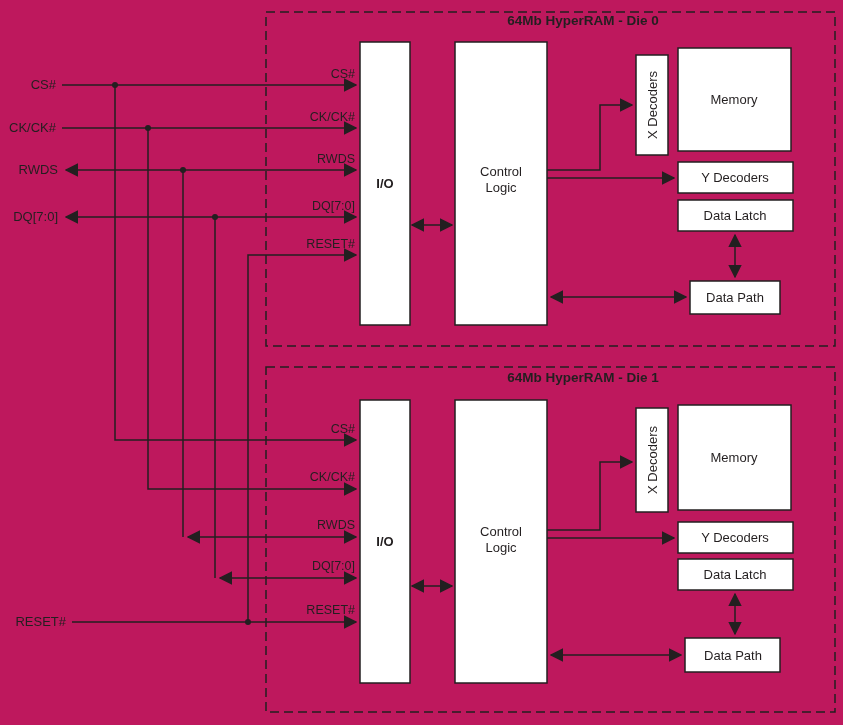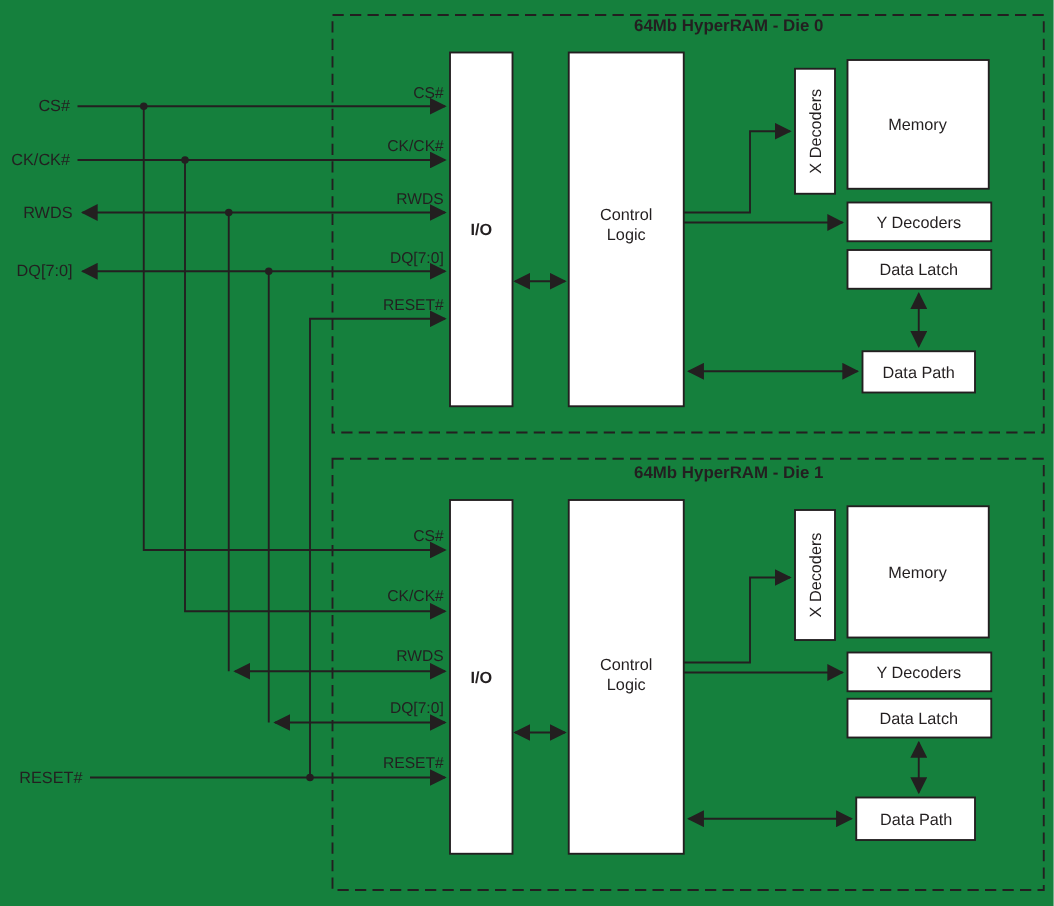--- a/index.html
+++ b/index.html
@@ -1,16 +1,16 @@
 <!DOCTYPE html>
 <html><head>
 <meta charset="utf-8">
 <style>
   html,body{margin:0;padding:0;background:#ffffff;}
-  .stage{width:843px;height:725px;position:relative;background:#15803d;}
+  .stage{width:843px;height:725px;position:relative;background:#be185d;}
   svg{display:block;}
   .dashed{fill:none;stroke:#231f20;stroke-width:1.5;stroke-dasharray:9 5;}
   .box{fill:#ffffff;stroke:#231f20;stroke-width:1.5;}
   .wire{fill:none;stroke:#231f20;stroke-width:1.5;}
   .dot{fill:#231f20;stroke:none;}
   .lbl{font-family:"Liberation Sans",sans-serif;font-size:13px;fill:#231f20;}
   .sig{font-family:"Liberation Sans",sans-serif;font-size:12.5px;fill:#231f20;}
   .ttl{font-family:"Liberation Sans",sans-serif;font-size:13.5px;font-weight:bold;fill:#231f20;}
   .mid{text-anchor:middle;}
   .end{text-anchor:end;}

